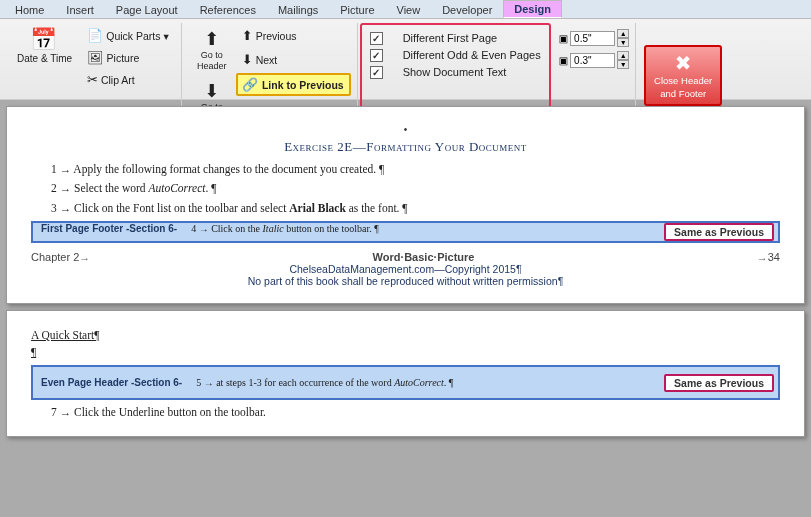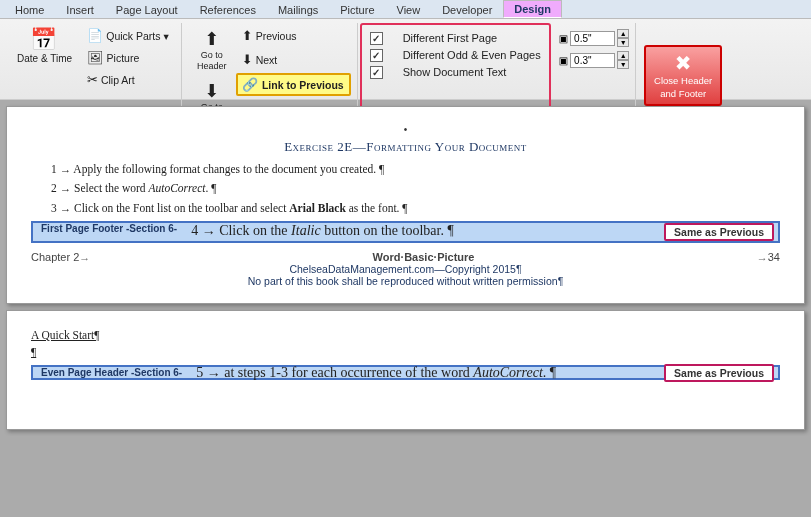--- a/index.html
+++ b/index.html
@@ -49,31 +49,31 @@
     
     .doc-title { color: #1f3864; font-size: 13px; font-weight: normal; text-align: center; font-variant: small-caps; letter-spacing: 0.5px; margin-bottom: 6px; font-family: 'Times New Roman', serif; }
     .doc-text { font-family: 'Times New Roman', serif; font-size: 11.5px; color: #222; line-height: 1.5; }
     .doc-text .list-item { padding-left: 20px; margin-bottom: 2px; }
     .bullet { color: #333; font-size: 10px; }
     .arrow-char { color: #666; }
 
     
     .footer-bar { display: flex; align-items: flex-start; background: #bdd7f5; border: 2px solid #4472c4; border-radius: 0; height: 22px; margin: 4px 0; }
     .footer-bar-label { font-size: 10px; font-weight: bold; color: #1f3864; padding: 0 8px; white-space: nowrap; }
-    .footer-bar-text { flex: 1; font-family: 'Times New Roman', serif; font-size: 14px; color: #222; padding: 0 6px; }
+    .footer-bar-text { flex: 1; font-family: 'Times New Roman', serif; font-size: 10px; color: #222; padding: 0 6px; }
     .same-as-prev-btn { background: white; border: 2px solid #be185d; border-radius: 2px; padding: 1px 8px; font-size: 10.5px; font-weight: bold; color: #333; cursor: pointer; white-space: nowrap; margin-right: 4px; }
 
     .footer-content { padding: 4px 0; font-family: Liberation Sans, sans-serif; font-size: 11px; }
     .footer-row { display: flex; align-items: center; justify-content: space-between; color: #444; }
     .footer-center { text-align: center; flex: 1; font-weight: bold; }
     .footer-copyright { color: #1f3864; text-align: center; font-size: 10.5px; }
 
     
     .page2-text { font-family: 'Times New Roman', serif; font-size: 11.5px; color: #222; line-height: 1.5; text-decoration: underline; }
-    .header-bar { display: flex; align-items: center; background: #bdd7f5; border: 2px solid #4472c4; height: 15px; margin: 4px 0; }
+    .header-bar { display: flex; align-items: center; background: #bdd7f5; border: 2px solid #4472c4; height: 35px; margin: 4px 0; }
 
     
     .cb-item { display: flex; align-items: flex-start; gap: 20px; font-size: 11px; color: #222; }
     .cb-box { width: 13px; height: 13px; border: 1px solid #666; background: white; display: flex; align-items: center; justify-content: center; cursor: pointer; }
     .cb-box.checked::after { content: '✓'; font-size: 10px; color: #333; font-weight: bold; }
     .italic { font-style: italic; }
     .bold { font-weight: bold; }
   </style>
 </head>
 <body>
@@ -250,16 +250,19 @@
       <div>¶</div>
     </div>
 
     <div class="header-bar">
       <span class="footer-bar-label">Even Page Header -Section 6-</span>
       <span class="footer-bar-text">5 → at steps 1-3 for each occurrence of the word <span class="italic">AutoCorrect</span>. ¶</span>
       <div class="same-as-prev-btn">Same as Previous</div>
     </div>
 
     <div class="doc-text">
+      <div class="list-item">
+        <span>7 → Click the Underline button on the toolbar.</span>
+      </div>
     </div>
   </div>
 
 </div>
 
 </body></html>

